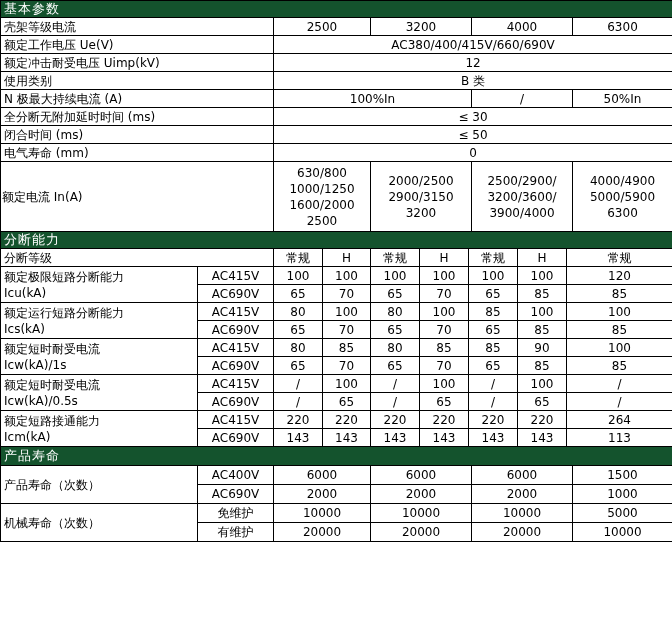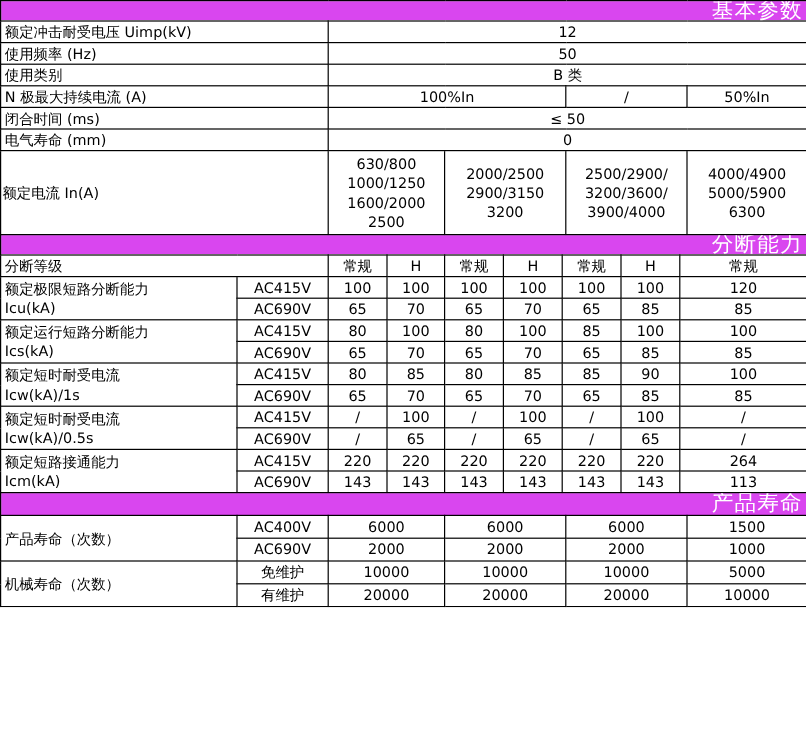--- a/index.html
+++ b/index.html
@@ -10,24 +10,24 @@
   td {
     border: 1px solid #000;
     font-size: 12px;
     color: #000;
     height: 18px;
     line-height: 16px;
     padding: 0 3px;
     overflow: hidden;
   }
   td.sec {
-    background: #d946ef;
+    background: #14532d;
     color: #fff;
-    text-align: right;
-    font-size: 18px;
+    text-align: left;
+    font-size: 13px;
     height: 16px;
     letter-spacing: 1px;
   }
   td.lbl { text-align: left; }
   td.val { text-align: center; padding: 0 1px; }
   .pre { white-space: pre-line; }
   tr.tall td { height: 70px; line-height: 16px; padding: 2px 1px; }
   table.life td { height: 19px; margin-top: 41px; }
 </style>
 </head>
@@ -39,36 +39,47 @@
       <col style="width:97px">
       <col style="width:101px">
       <col style="width:101px">
       <col style="width:100px">
   </colgroup>
   <tbody>
       <tr>
     <td colspan="5" class="sec">基本参数</td>
   </tr>
   <tr>
+    <td class="lbl">壳架等级电流</td>
+    <td class="val">2500</td>
+    <td class="val">3200</td>
+    <td class="val">4000</td>
+    <td class="val">6300</td>
+  </tr>
+  <tr>
+    <td class="lbl">额定工作电压 Ue(V)</td>
+    <td colspan="4" class="val">AC380/400/415V/660/690V</td>
+  </tr>
+  <tr>
     <td class="lbl">额定冲击耐受电压 Uimp(kV)</td>
     <td colspan="4" class="val">12</td>
   </tr>
   <tr>
-    <td class="lbl">使用频率 (Hz)</td>
-    <td colspan="4" class="val">50</td>
-  </tr>
-  <tr>
     <td class="lbl">使用类别</td>
     <td colspan="4" class="val">B 类</td>
   </tr>
   <tr>
     <td class="lbl">N 极最大持续电流 (A)</td>
     <td colspan="2" class="val">100%In</td>
     <td class="val">/</td>
     <td class="val">50%In</td>
+  </tr>
+  <tr>
+    <td class="lbl">全分断无附加延时时间 (ms)</td>
+    <td colspan="4" class="val">≤ 30</td>
   </tr>
   <tr>
     <td class="lbl">闭合时间 (ms)</td>
     <td colspan="4" class="val">≤ 50</td>
   </tr>
   <tr>
     <td class="lbl">电气寿命 (mm)</td>
     <td colspan="4" class="val">0</td>
   </tr>
   <tr class="tall">

